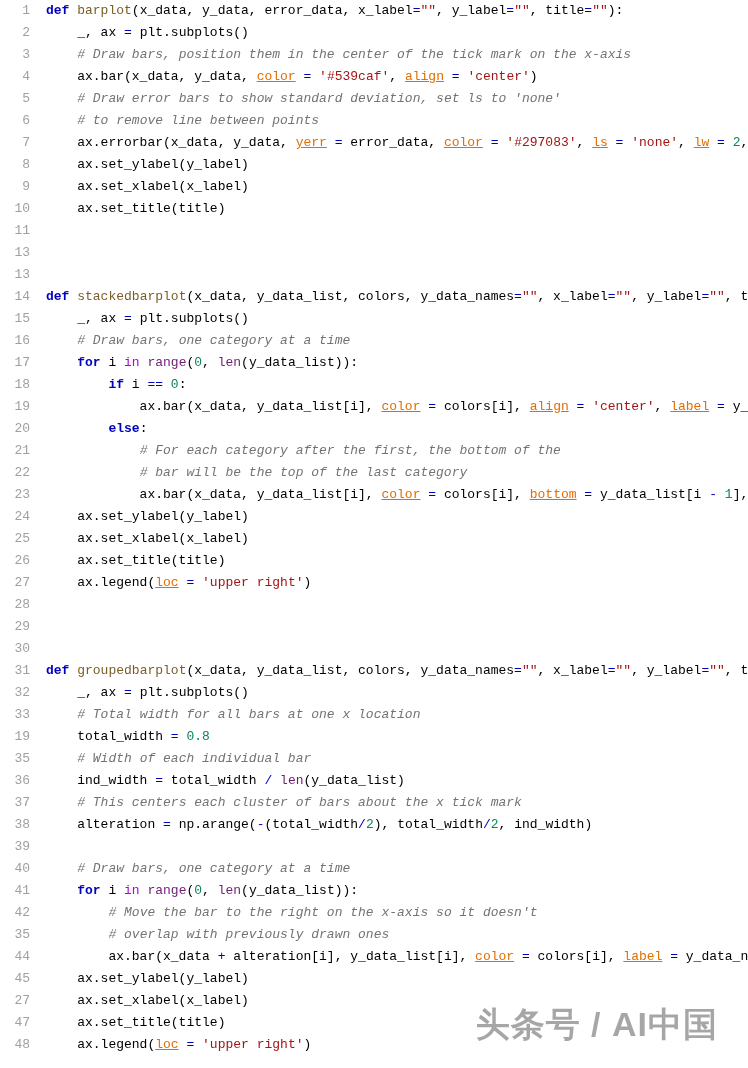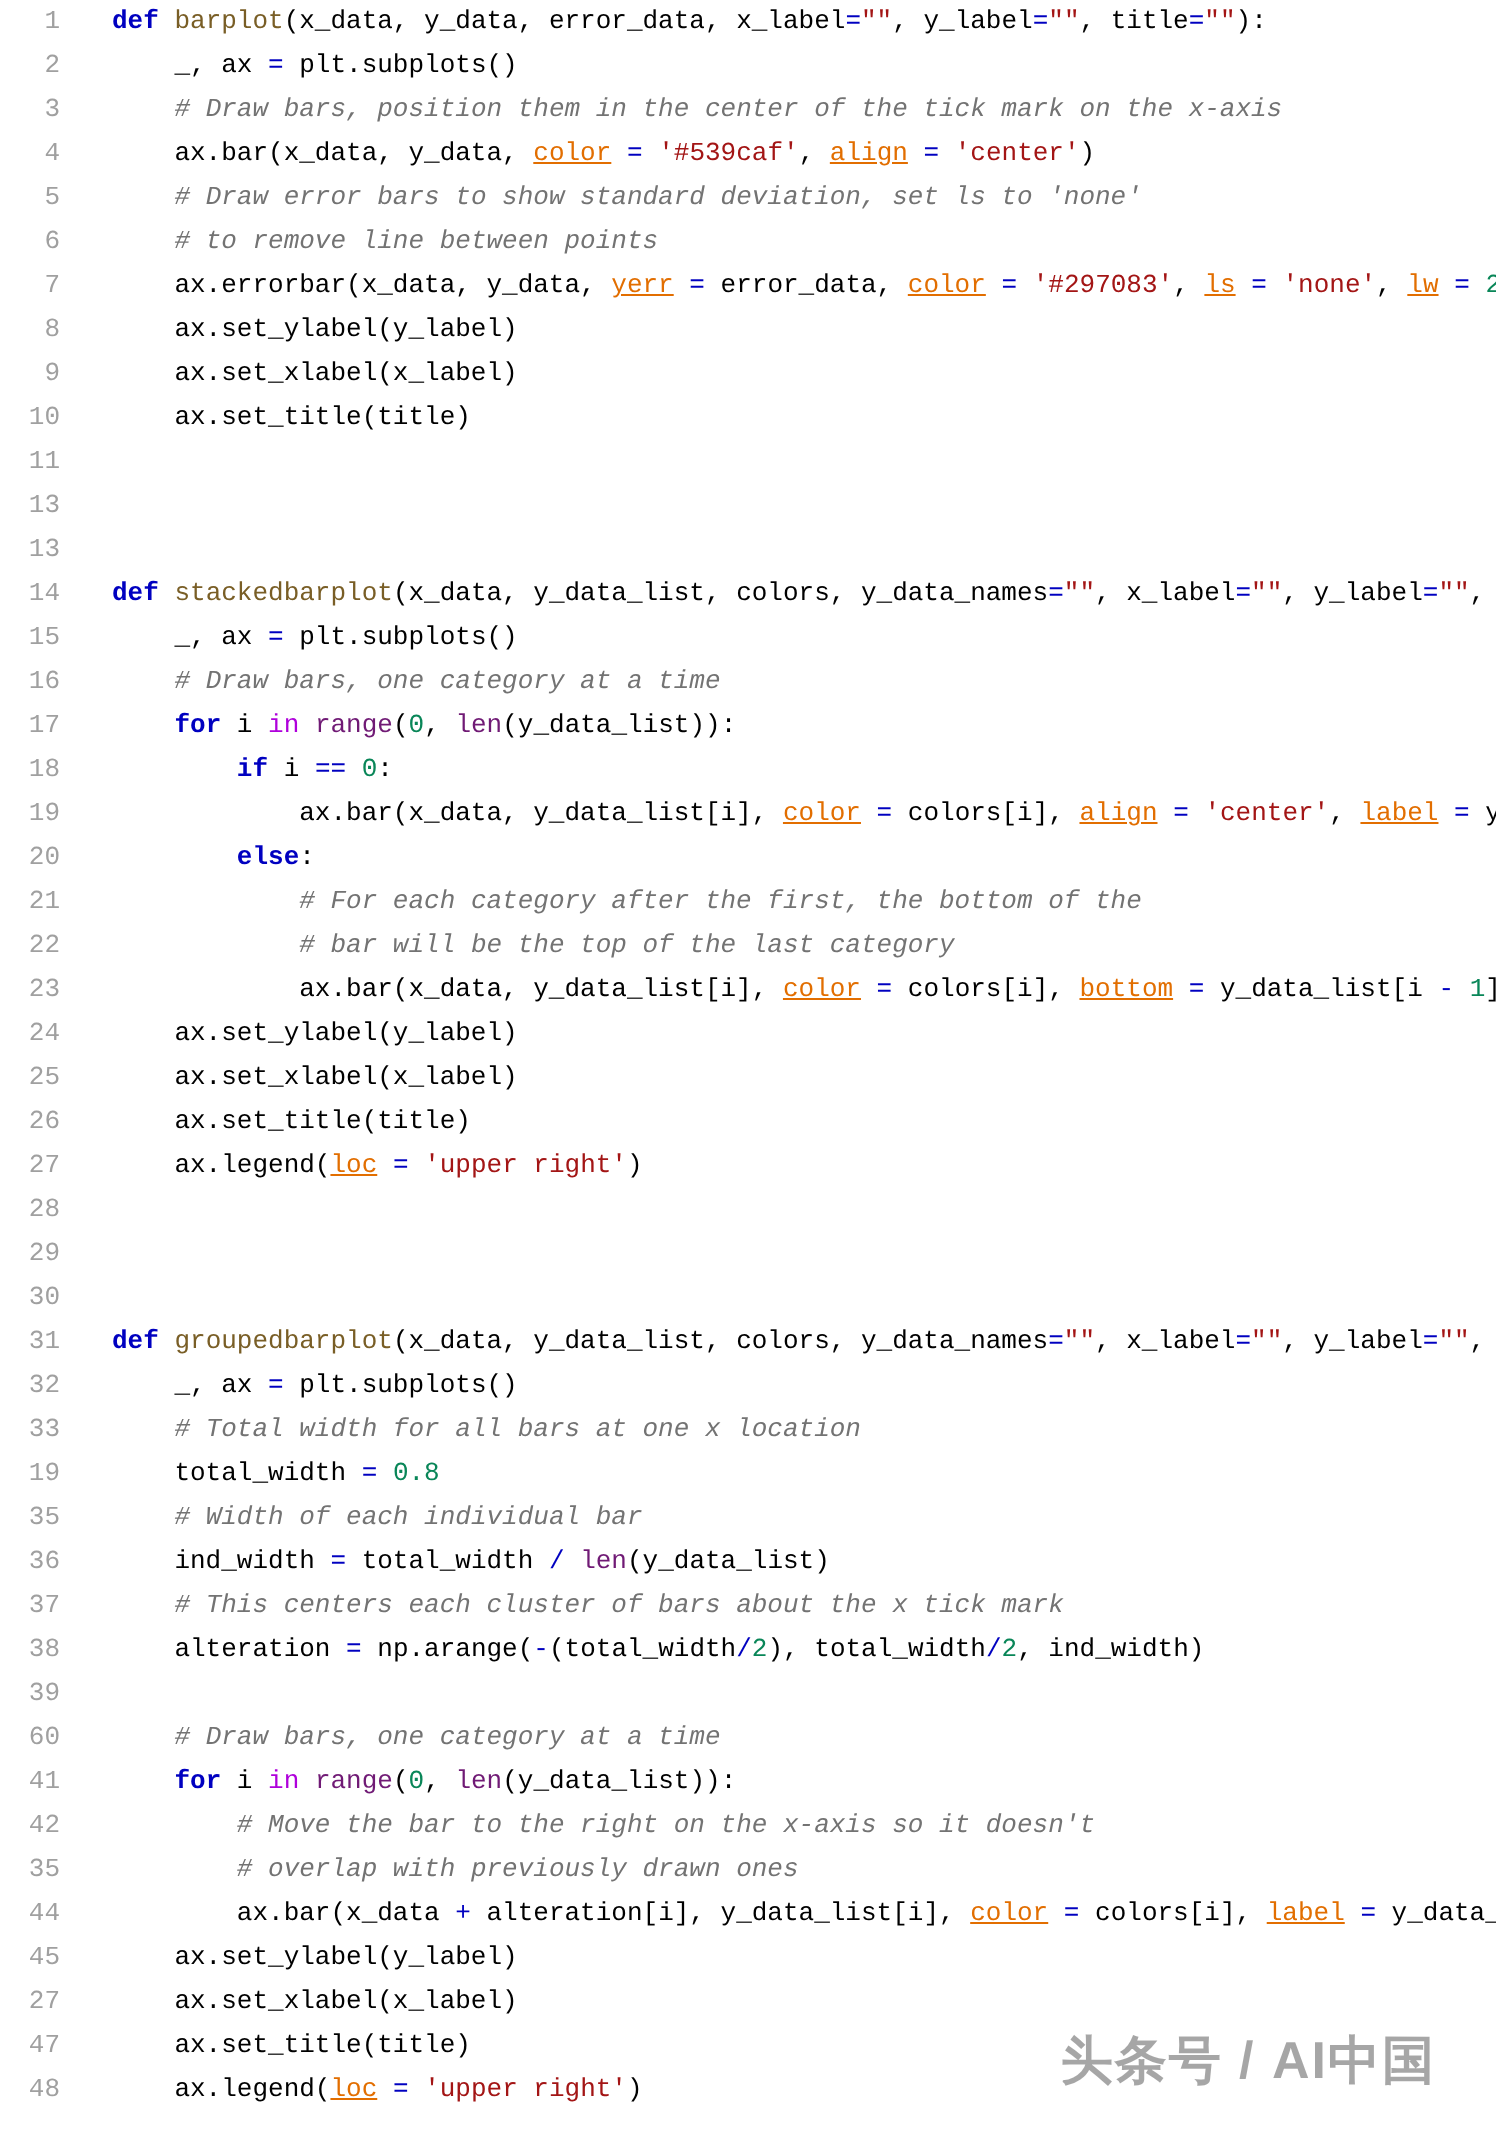--- a/index.html
+++ b/index.html
@@ -23,21 +23,20 @@
     color: #a0a0a0;
     background: #fff;
     user-select: none;
     flex-shrink: 0;
   }
   .lines {
     flex: 1;
     padding-left: 8px;
     white-space: pre;
     overflow: hidden;
-    margin-left: 10px;
   }
   .line {
     height: 22px;
     line-height: 22px;
   }
   .gline {
     height: 22px;
     line-height: 22px;
   }
   
@@ -47,21 +46,21 @@
   .str { color: #a31515; }                        
   .num { color: #098658; }                        
   .op  { color: #0000c0; }                        
   .cm  { color: #737373; font-style: italic; }
   .kwarg { color: #e26e00; text-decoration: underline; }                      
   .purple { color: #af00db; }                     
   .watermark {
     position: absolute;
     right: 30px;
     bottom: 20px;
-    font-size: 26px;
+    font-size: 34px;
     color: rgba(0,0,0,0.35);
     font-weight: bold;
     font-family: "Microsoft YaHei", sans-serif;
     letter-spacing: 1px;
   }
 </style>
 </head>
 <body>
 
 <div class="code-area">
@@ -98,21 +97,21 @@
       <div class="gline">30</div>
       <div class="gline">31</div>
       <div class="gline">32</div>
       <div class="gline">33</div>
       <div class="gline">19</div>
       <div class="gline">35</div>
       <div class="gline">36</div>
       <div class="gline">37</div>
       <div class="gline">38</div>
       <div class="gline">39</div>
-      <div class="gline">60</div>
+      <div class="gline">40</div>
       <div class="gline">41</div>
       <div class="gline">42</div>
       <div class="gline">35</div>
       <div class="gline">44</div>
       <div class="gline">45</div>
       <div class="gline">27</div>
       <div class="gline">47</div>
       <div class="gline">48</div>
     </div>
   <div class="lines" id="lines"><div class="line"><span class="kw">def</span> <span class="fn">barplot</span>(x_data, y_data, error_data, x_label<span class="op">=</span><span class="str">""</span>, y_label<span class="op">=</span><span class="str">""</span>, title<span class="op">=</span><span class="str">""</span>):</div><div class="line">    _, ax <span class="op">=</span> plt.subplots()</div><div class="line">    <span class="cm"># Draw bars, position them in the center of the tick mark on the x-axis</span></div><div class="line">    ax.bar(x_data, y_data, <span class="kwarg">color</span> <span class="op">=</span> <span class="str">'#539caf'</span>, <span class="kwarg">align</span> <span class="op">=</span> <span class="str">'center'</span>)</div><div class="line">    <span class="cm"># Draw error bars to show standard deviation, set ls to 'none'</span></div><div class="line">    <span class="cm"># to remove line between points</span></div><div class="line">    ax.errorbar(x_data, y_data, <span class="kwarg">yerr</span> <span class="op">=</span> error_data, <span class="kwarg">color</span> <span class="op">=</span> <span class="str">'#297083'</span>, <span class="kwarg">ls</span> <span class="op">=</span> <span class="str">'none'</span>, <span class="kwarg">lw</span> <span class="op">=</span> <span class="num">2</span>, </div><div class="line">    ax.set_ylabel(y_label)</div><div class="line">    ax.set_xlabel(x_label)</div><div class="line">    ax.set_title(title)</div><div class="line"></div><div class="line"></div><div class="line"></div><div class="line"><span class="kw">def</span> <span class="fn">stackedbarplot</span>(x_data, y_data_list, colors, y_data_names<span class="op">=</span><span class="str">""</span>, x_label<span class="op">=</span><span class="str">""</span>, y_label<span class="op">=</span><span class="str">""</span>, title</div><div class="line">    _, ax <span class="op">=</span> plt.subplots()</div><div class="line">    <span class="cm"># Draw bars, one category at a time</span></div><div class="line">    <span class="kw">for</span> i <span class="purple">in</span> <span class="fn2">range</span>(<span class="num">0</span>, <span class="fn2">len</span>(y_data_list)):</div><div class="line">        <span class="kw">if</span> i <span class="op">==</span> <span class="num">0</span>:</div><div class="line">            ax.bar(x_data, y_data_list[i], <span class="kwarg">color</span> <span class="op">=</span> colors[i], <span class="kwarg">align</span> <span class="op">=</span> <span class="str">'center'</span>, <span class="kwarg">label</span> <span class="op">=</span> y_data_na</div><div class="line">        <span class="kw">else</span>:</div><div class="line">            <span class="cm"># For each category after the first, the bottom of the</span></div><div class="line">            <span class="cm"># bar will be the top of the last category</span></div><div class="line">            ax.bar(x_data, y_data_list[i], <span class="kwarg">color</span> <span class="op">=</span> colors[i], <span class="kwarg">bottom</span> <span class="op">=</span> y_data_list[i <span class="op">-</span> <span class="num">1</span>], </div><div class="line">    ax.set_ylabel(y_label)</div><div class="line">    ax.set_xlabel(x_label)</div><div class="line">    ax.set_title(title)</div><div class="line">    ax.legend(<span class="kwarg">loc</span> <span class="op">=</span> <span class="str">'upper right'</span>)</div><div class="line"></div><div class="line"></div><div class="line"></div><div class="line"><span class="kw">def</span> <span class="fn">groupedbarplot</span>(x_data, y_data_list, colors, y_data_names<span class="op">=</span><span class="str">""</span>, x_label<span class="op">=</span><span class="str">""</span>, y_label<span class="op">=</span><span class="str">""</span>, title</div><div class="line">    _, ax <span class="op">=</span> plt.subplots()</div><div class="line">    <span class="cm"># Total width for all bars at one x location</span></div><div class="line">    total_width <span class="op">=</span> <span class="num">0.8</span></div><div class="line">    <span class="cm"># Width of each individual bar</span></div><div class="line">    ind_width <span class="op">=</span> total_width <span class="op">/</span> <span class="fn2">len</span>(y_data_list)</div><div class="line">    <span class="cm"># This centers each cluster of bars about the x tick mark</span></div><div class="line">    alteration <span class="op">=</span> np.arange(<span class="op">-</span>(total_width<span class="op">/</span><span class="num">2</span>), total_width<span class="op">/</span><span class="num">2</span>, ind_width)</div><div class="line"></div><div class="line">    <span class="cm"># Draw bars, one category at a time</span></div><div class="line">    <span class="kw">for</span> i <span class="purple">in</span> <span class="fn2">range</span>(<span class="num">0</span>, <span class="fn2">len</span>(y_data_list)):</div><div class="line">        <span class="cm"># Move the bar to the right on the x-axis so it doesn't</span></div><div class="line">        <span class="cm"># overlap with previously drawn ones</span></div><div class="line">        ax.bar(x_data <span class="op">+</span> alteration[i], y_data_list[i], <span class="kwarg">color</span> <span class="op">=</span> colors[i], <span class="kwarg">label</span> <span class="op">=</span> y_data_names[i</div><div class="line">    ax.set_ylabel(y_label)</div><div class="line">    ax.set_xlabel(x_label)</div><div class="line">    ax.set_title(title)</div><div class="line">    ax.legend(<span class="kwarg">loc</span> <span class="op">=</span> <span class="str">'upper right'</span>)</div></div>

